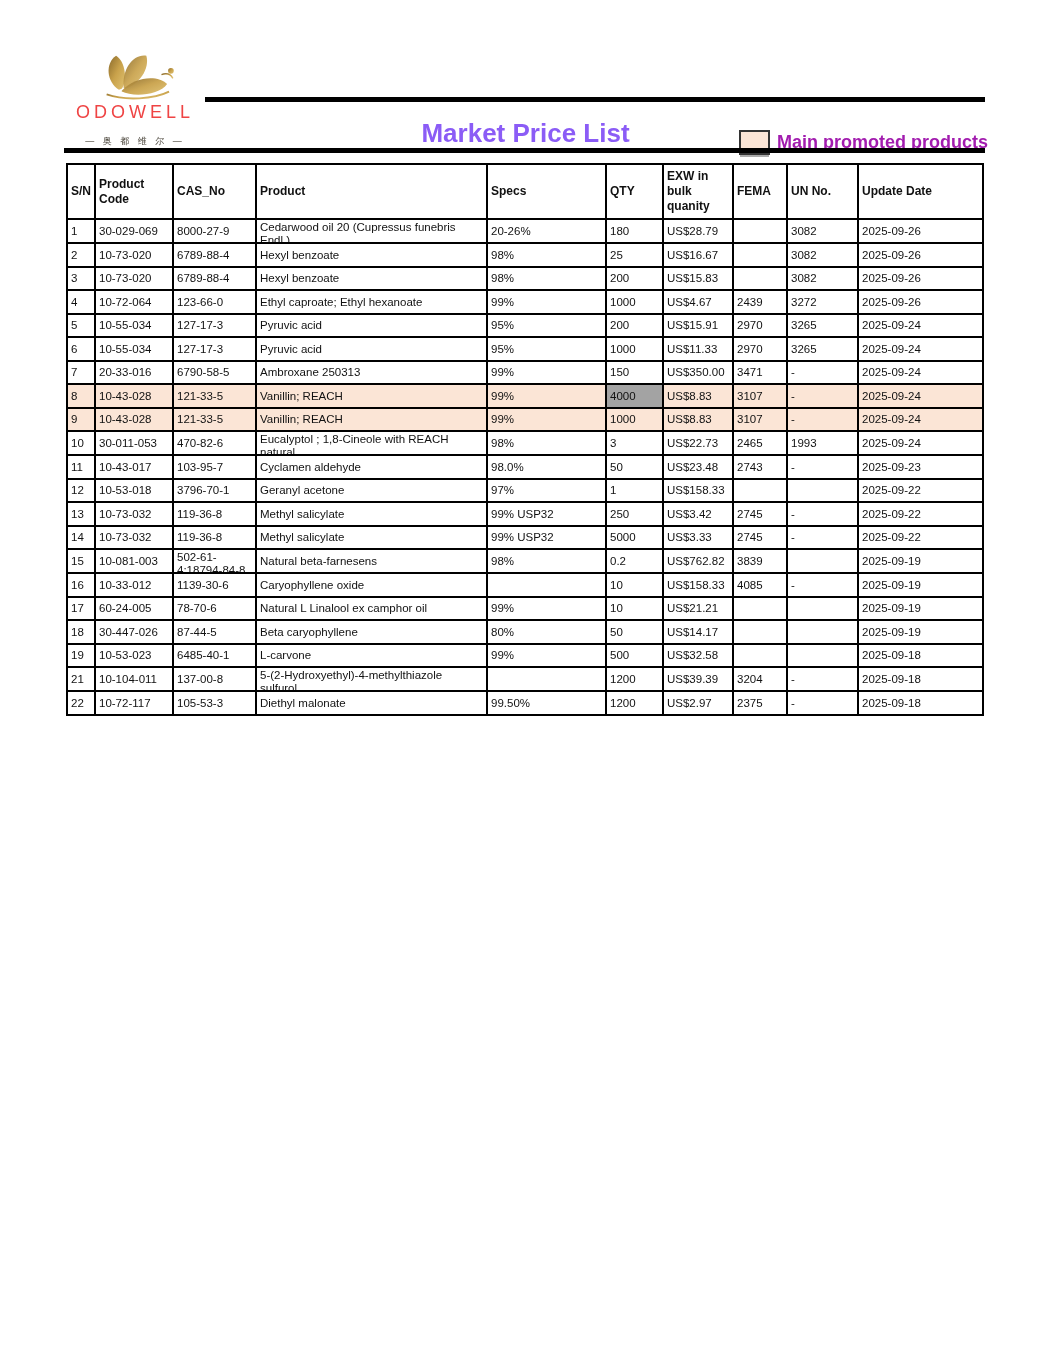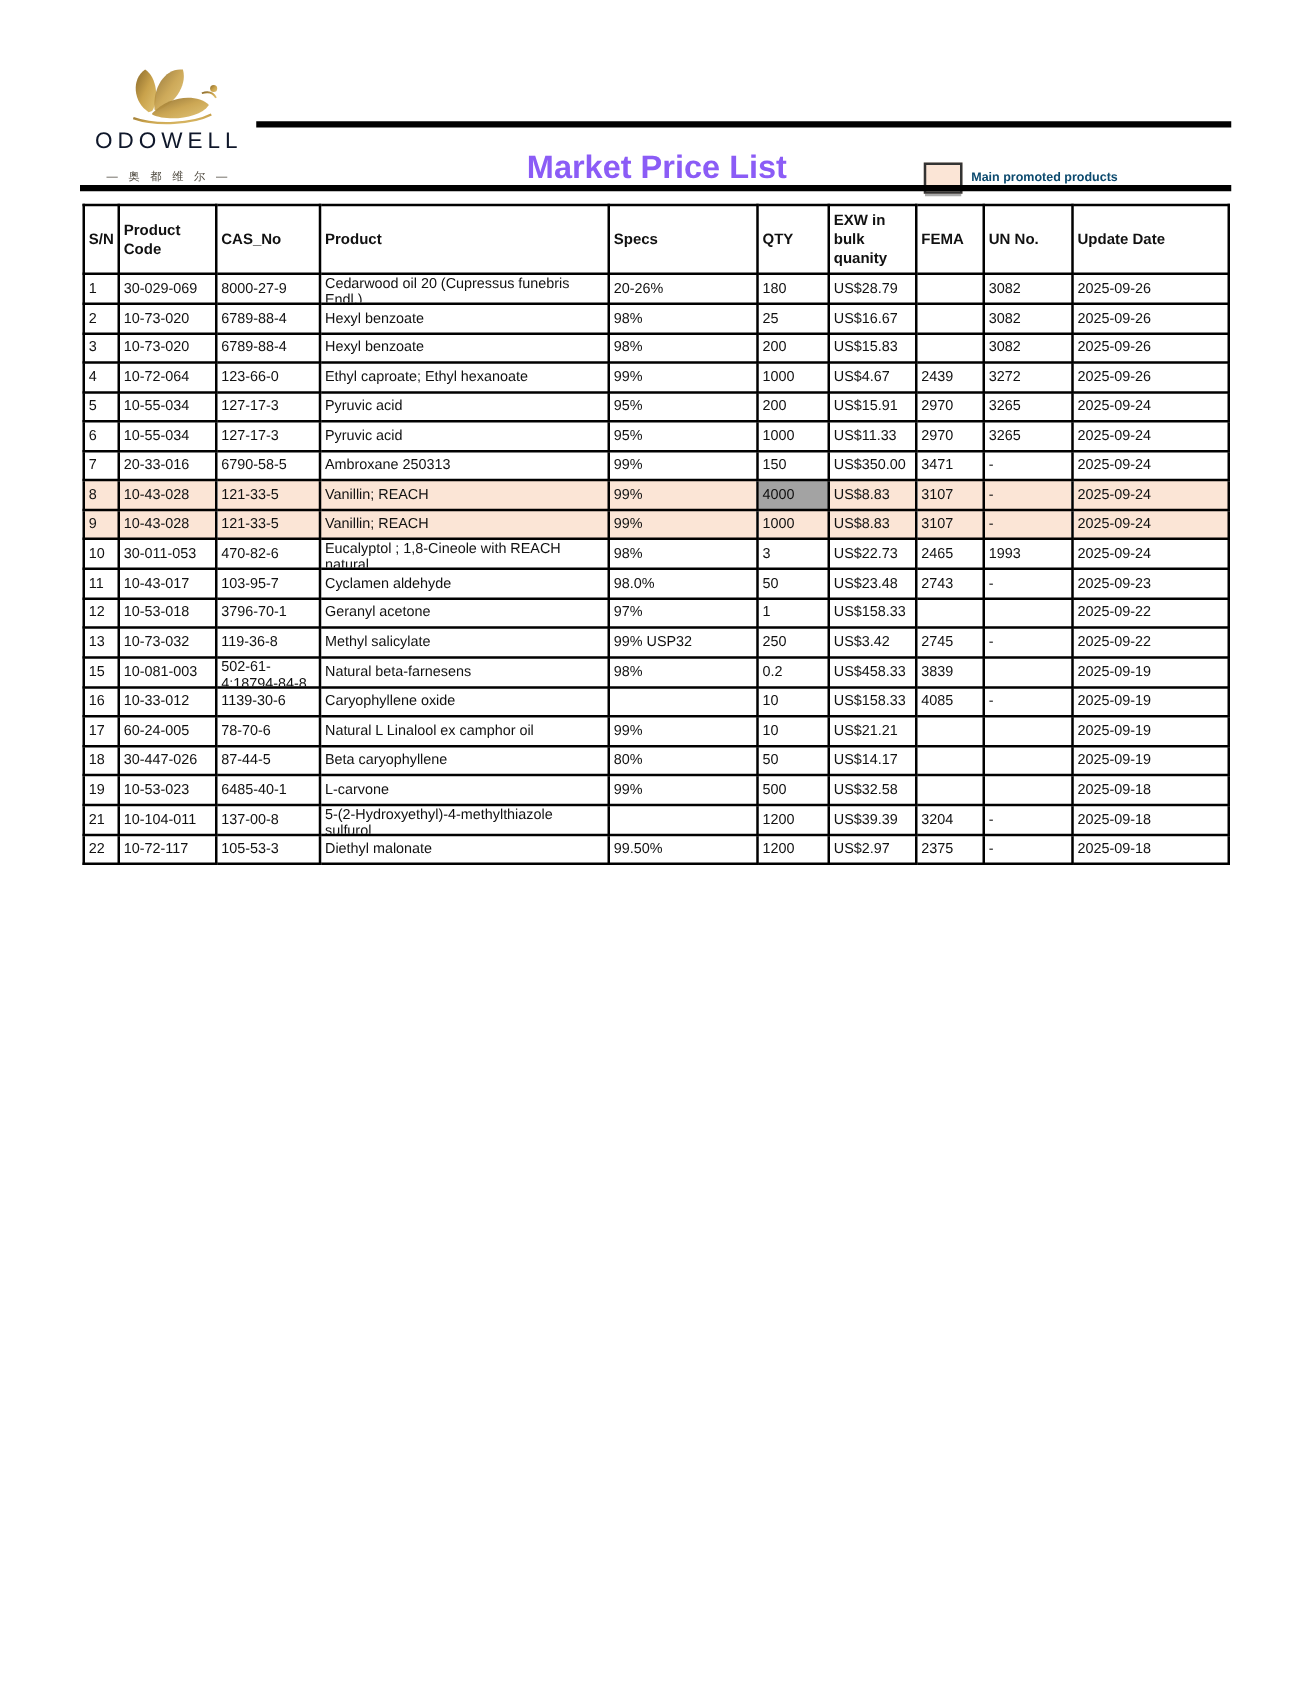--- a/index.html
+++ b/index.html
@@ -5,32 +5,32 @@
   html,body { margin:0; padding:0; background:#ffffff; }
   body { width:1050px; height:1349px; position:relative;
          font-family:"Liberation Sans", sans-serif; color:#111; }
 
   .page { position:absolute; inset:0; background:#fff; }
 
   
   .logo { position:absolute; left:70px; top:50px; width:130px; text-align:center; }
   .logo-icon { width:96px; height:52px; margin:0 auto; display:block; }
   .logo-brand { font-size:18px; letter-spacing:4px; font-weight:500;
-                color:#0f172a; margin-top:0px; }
+                color:#ef4444; margin-top:0px; }
   .logo-tagline { font-size:9px; letter-spacing:3px; color:#4c473d; margin-top:12px; }
 
   
   .rule-top    { position:absolute; left:205px; top:97px;  width:780px; height:5px; background:#000; }
   .rule-bottom { position:absolute; left:64px;  top:148px; width:921px; height:5px; background:#000; }
   .doc-title   { position:absolute; left:66px; top:118px; width:919px;
                  text-align:center; font-size:26px; font-weight:bold; color:#8b5cf6; }
   .legend { position:absolute; left:739px; top:130px; display:flex; align-items:center; }
   .legend-swatch { width:27px; height:21px; border:2px solid #333;
                    box-shadow:0 3px 0 -1px #aaa; }
-  .legend-label { font-size:10px; font-weight:bold; margin-left:7px; color:#0c4a6e; }
+  .legend-label { font-size:18px; font-weight:bold; margin-left:7px; color:#a21caf; }
 
   
   table.price { position:absolute; left:66px; top:163px; width:916px;
                 border-collapse:collapse; table-layout:fixed; }
   .price th, .price td { border:2px solid #000; padding:0 3px;
                          font-size:11.5px; text-align:left; overflow:hidden; }
   .price th { height:53px; font-size:12px; font-weight:bold; vertical-align:middle;
               white-space:normal; line-height:1.25; }
   .price td { height:21.5px; vertical-align:middle; white-space:nowrap; }
   .price td.twoline { vertical-align:top; }
@@ -355,36 +355,56 @@
             </div>
       </td>
       <td>99% USP32</td>
       <td>250</td>
       <td>US$3.42</td>
       <td>2745</td>
       <td>-</td>
       <td>2025-09-22</td>
     </tr>
         <tr>
+      <td>14</td>
+      <td>10-73-032</td>
+      <td>
+        <div class="cell-lines">
+              <div class="l1">119-36-8</div>
+            </div>
+      </td>
+      <td>
+        <div class="cell-lines">
+              <div class="l1">Methyl salicylate</div>
+            </div>
+      </td>
+      <td>99% USP32</td>
+      <td>5000</td>
+      <td>US$3.33</td>
+      <td>2745</td>
+      <td>-</td>
+      <td>2025-09-22</td>
+    </tr>
+        <tr>
       <td>15</td>
       <td>10-081-003</td>
       <td class="twoline">
         <div class="cell-lines">
               <div class="l1">502-61-</div>
               <div class="l2">4;18794-84-8</div>
             </div>
       </td>
       <td>
         <div class="cell-lines">
               <div class="l1">Natural beta-farnesens</div>
             </div>
       </td>
       <td>98%</td>
       <td>0.2</td>
-      <td>US$458.33</td>
+      <td>US$762.82</td>
       <td>3839</td>
       <td></td>
       <td>2025-09-19</td>
     </tr>
         <tr>
       <td>16</td>
       <td>10-33-012</td>
       <td>
         <div class="cell-lines">
               <div class="l1">1139-30-6</div>

